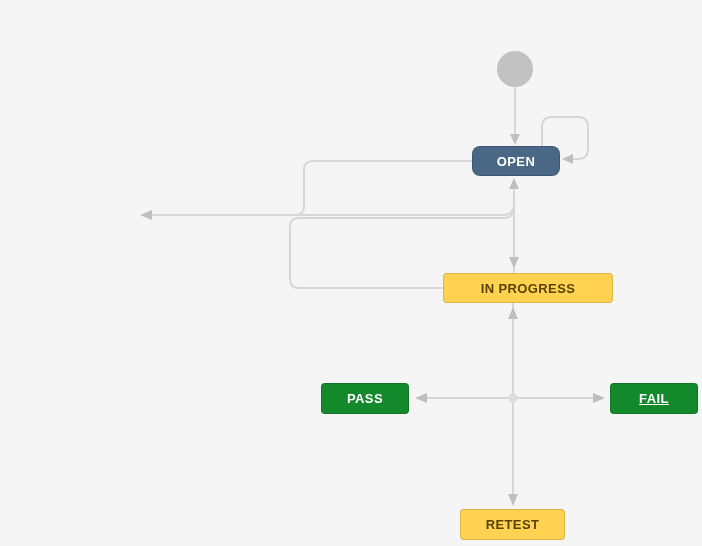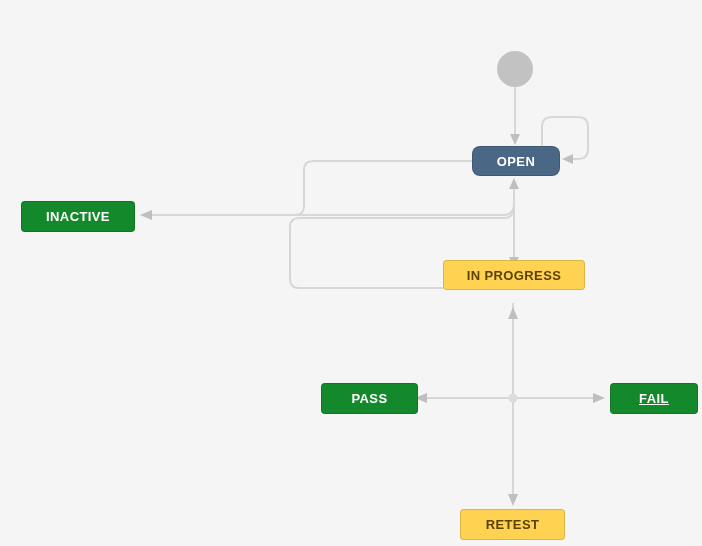--- a/index.html
+++ b/index.html
@@ -57,22 +57,22 @@
     border: 1px solid rgba(0,0,0,0.14);
     box-sizing: border-box;
     font-size: 13px;
     font-weight: 700;
     letter-spacing: 0.4px;
     cursor: pointer;
     user-select: none;
   }
   .n-open       { left: 472px; top: 146px; width: 88px;  height: 30px; }
   .n-inactive   { left: 21px;  top: 201px; width: 114px; height: 31px; }
-  .n-inprogress { left: 443px; top: 260px; width: 142px; height: 30px; }
-  .n-pass       { left: 321px; top: 383px; width: 97px;  height: 31px; }
+  .n-inprogress { left: 443px; top: 273px; width: 170px; height: 30px; }
+  .n-pass       { left: 321px; top: 383px; width: 88px;  height: 31px; }
   .n-fail       { left: 610px; top: 383px; width: 88px;  height: 31px; text-decoration: underline; }
   .n-retest     { left: 460px; top: 509px; width: 105px; height: 31px; text-align: right; }
 </style>
 </head>
 <body style="background: rgb(245, 245, 245);">
 
 <div class="canvas">
 
   <svg class="edges-svg" viewBox="0 0 702 546" xmlns="http://www.w3.org/2000/svg">
 
@@ -103,23 +103,20 @@
 
     <circle class="junction-dot" cx="513" cy="398" r="4.5" style="fill: rgb(220, 220, 220);"></circle>
   </svg>
 
   <div class="start-node" style="background: rgb(194, 194, 194);"></div>
 
   <div class="node n-open" style="background: rgb(74, 103, 133); color: rgb(255, 255, 255); border-radius: 8px;">
     <span>OPEN</span>
   </div>
 
-  <div class="node n-inactive" style="background: rgb(20, 137, 44); color: rgb(255, 255, 255);">
-    <span>INACTIVE</span>
-  </div>
 
   <div class="node n-inprogress" style="background: rgb(255, 211, 81); color: rgb(89, 67, 0);">
     <span>IN PROGRESS</span>
   </div>
 
   <div class="node n-pass" style="background: rgb(20, 137, 44); color: rgb(255, 255, 255);">
     <span>PASS</span>
   </div>
 
   <div class="node n-fail" style="background: rgb(20, 137, 44); color: rgb(255, 255, 255);">

